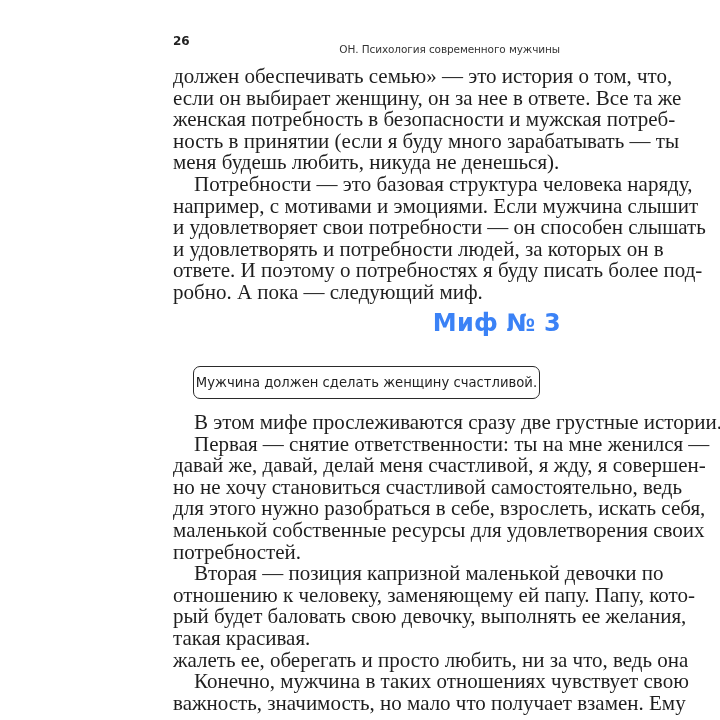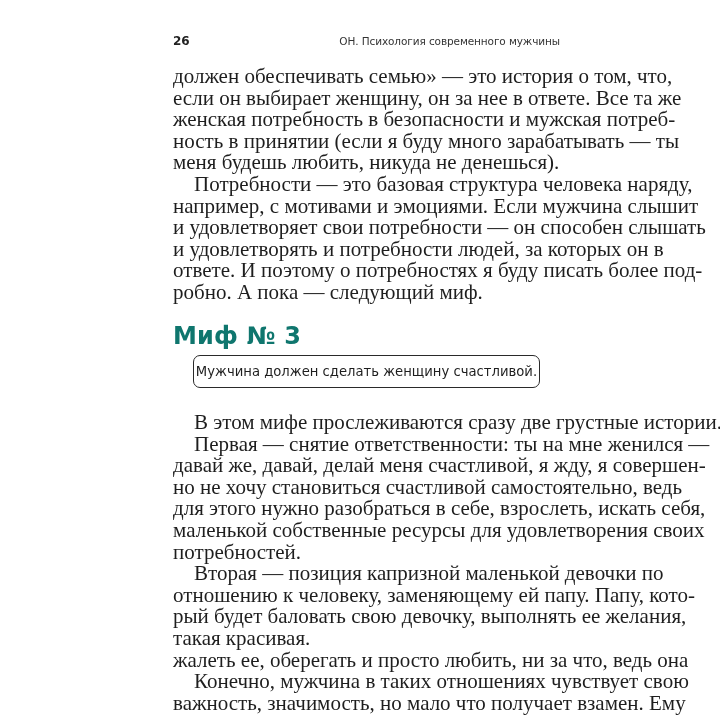--- a/index.html
+++ b/index.html
@@ -33,21 +33,21 @@
       position: absolute;
       left: 0;
       top: 0;
       font-size: 12px;
       font-weight: bold;
       color: #222;
     }
     .book-title {
       position: absolute;
       right: 0;
-      top: 1px;
+      top: 9px;
       font-size: 10.5px;
       color: #333;
       letter-spacing: -0.1px;
     }
     .text-block {
       position: absolute;
       left: 173px;
       width: 388px;
       font-family: "Liberation Serif", serif;
       font-size: 21px;
@@ -65,34 +65,34 @@
       text-align-last: left;
     }
     .line.indent {
       padding-left: 21px;
     }
     #block1 { top: 66px; }
     #block2 { top: 174px; }
     #block3 { top: 412px; }
     .heading {
       position: absolute;
-      top: 322px;
+      top: 309px;
       left: 173px;
       width: 388px;
-      text-align: left;
+      text-align: right;
       font-family: "DejaVu Sans", sans-serif;
       font-size: 24px;
       font-weight: bold;
-      color: #0f766e;
+      color: #3b82f6;
       letter-spacing: 0.2px;
     }
     .callout {
       position: absolute;
       left: 193px;
-      top: 355px;
+      top: 366px;
       width: 347px;
       height: 33px;
       border: 1.3px solid #2a2a2a;
       border-radius: 7px;
       box-sizing: border-box;
       display: flex;
       align-items: center;
       justify-content: center;
       font-family: "DejaVu Sans", sans-serif;
       font-size: 13.2px;

